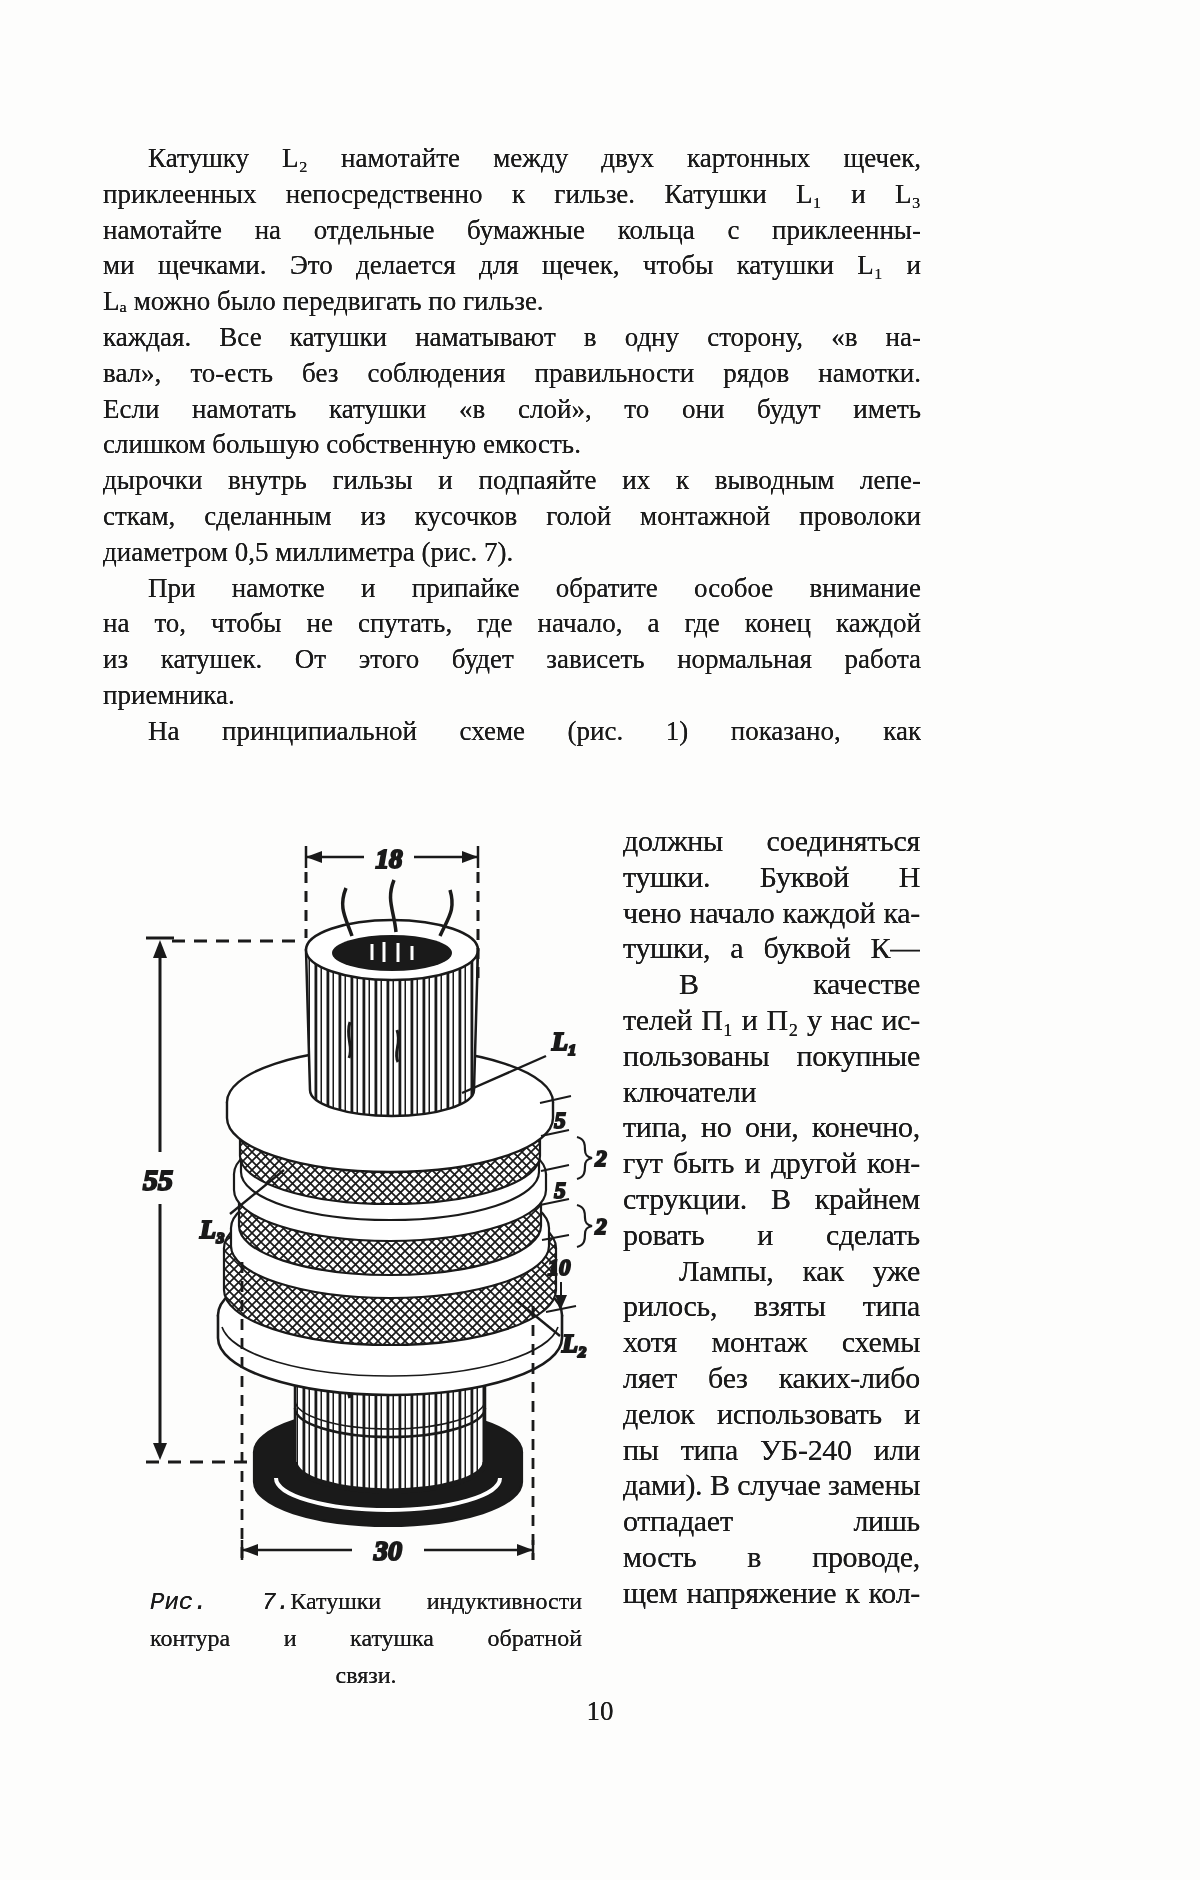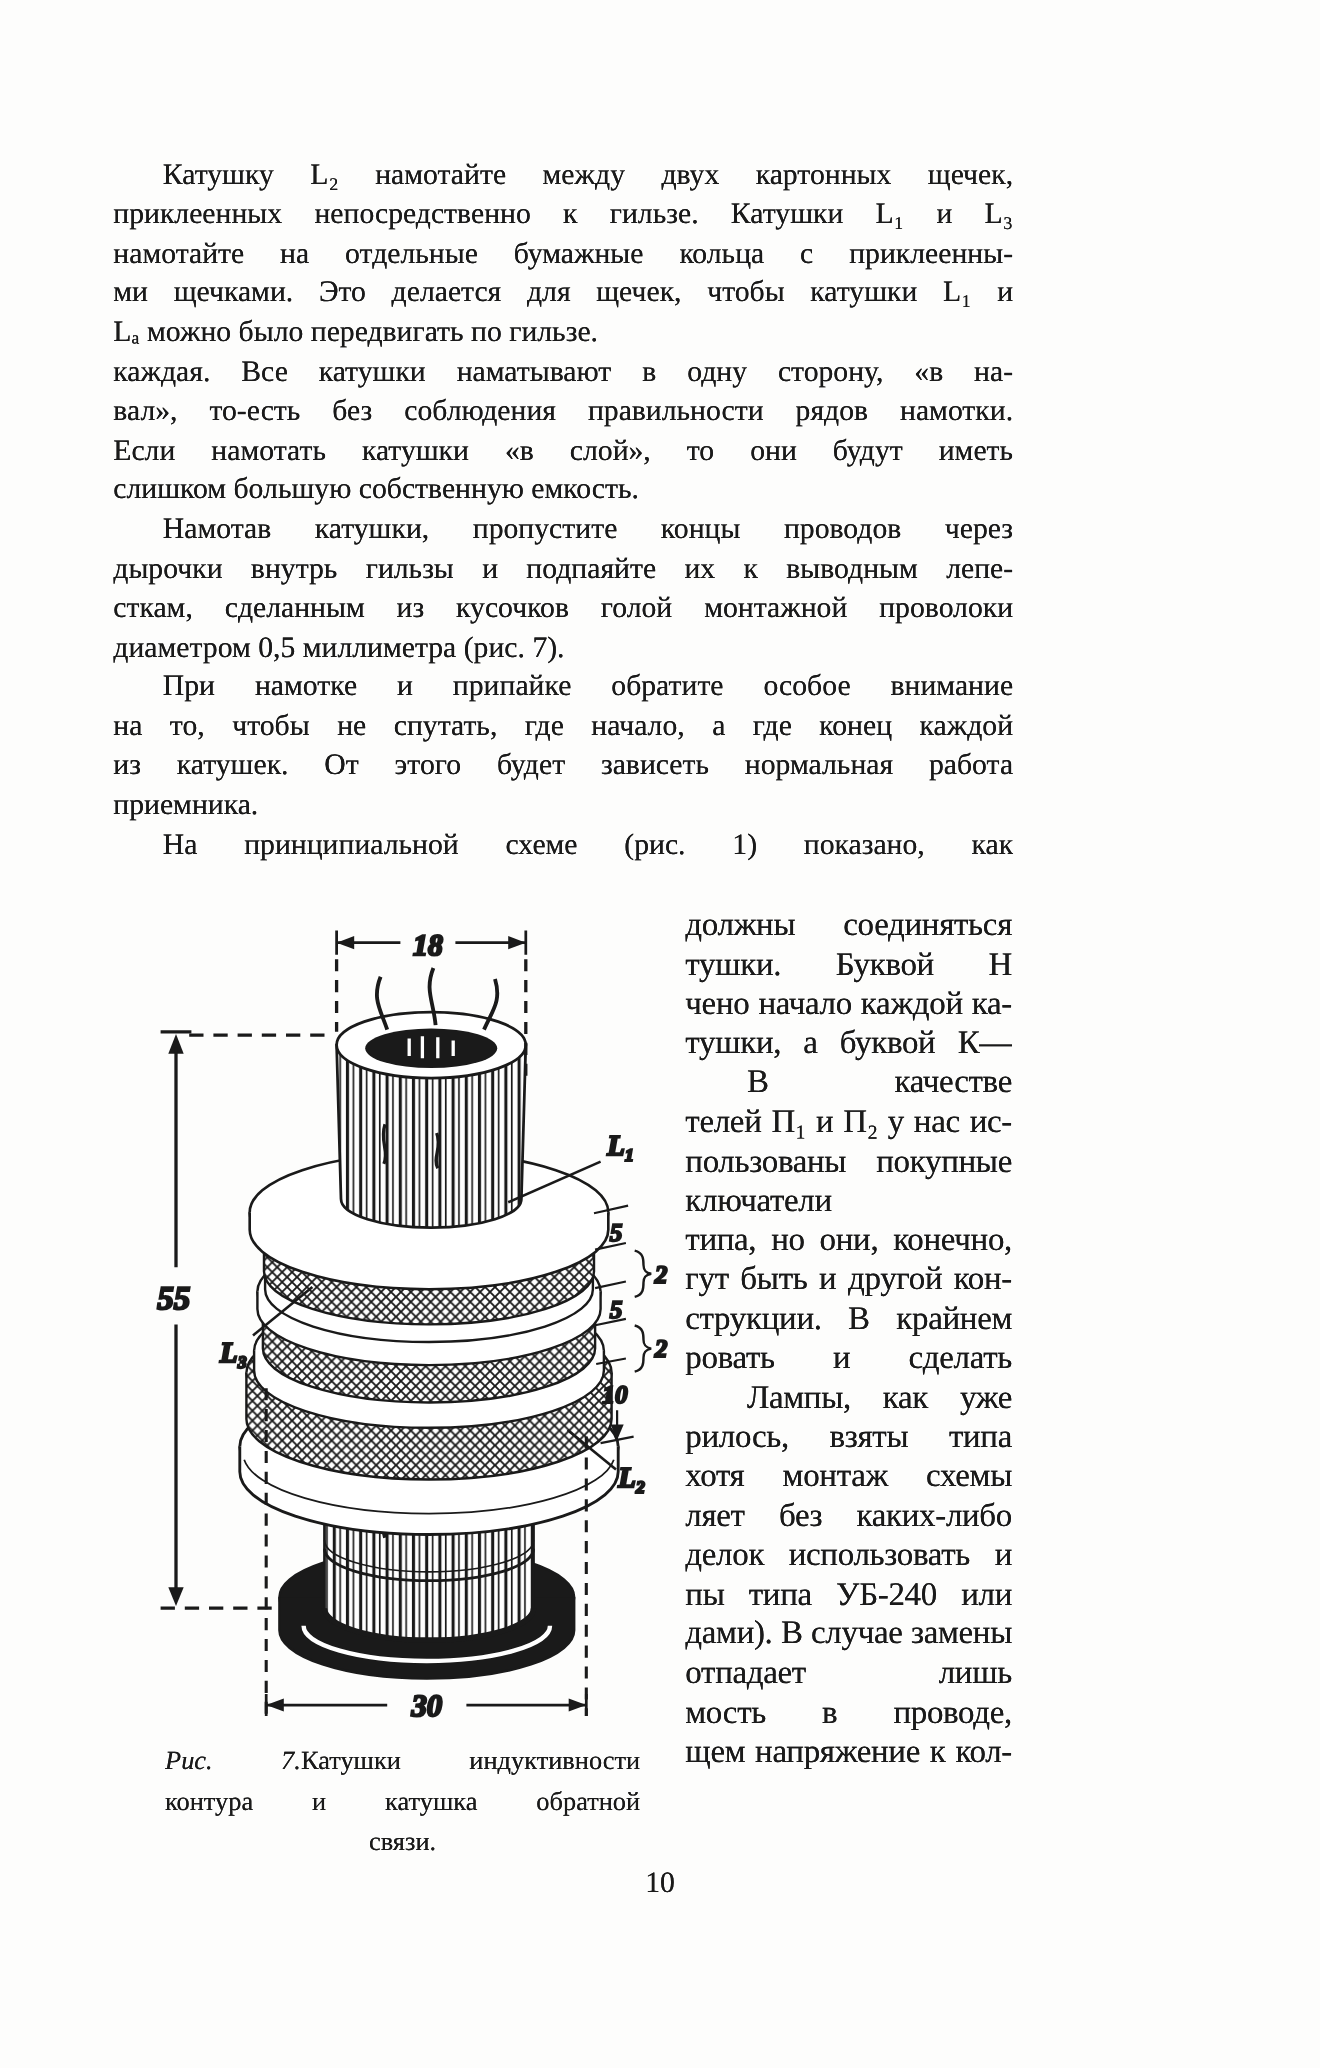--- a/index.html
+++ b/index.html
@@ -23,21 +23,21 @@
       text-align:justify;text-align-last:justify;}
   .ln.end{text-align-last:left;}
   .ln.ind{text-indent:45px;}
   .rcol .ln.ind{text-indent:56px;}
   .caption{
     position:absolute;left:150px;top:1583px;width:432px;
     font-size:24px;line-height:37px;
   }
   .cap-line{text-align:justify;text-align-last:justify;height:37px;overflow:hidden;}
   .cap-line.centered{text-align:center;text-align-last:center;}
-  .cap-fig{margin-right:0;font-style:italic;}
+  .cap-fig{margin-right:0;font-style:italic;font-family:Liberation Mono, monospace;}
   .pagenum{
     position:absolute;left:566px;top:1696px;width:68px;
     text-align:center;font-size:27px;
   }
   .figwrap{position:absolute;left:55px;top:815px;width:570px;height:775px;}
   svg text{
     font-family:"Liberation Serif","DejaVu Serif",serif;
     font-style:italic;font-weight:bold;fill:#1a1a1a;
   }
 </style>
@@ -49,21 +49,20 @@
   <div class="main txt">
     <div class="ln ind">Катушку L₂ намотайте между двух картонных щечек,</div>
     <div class="ln">приклеенных непосредственно к гильзе. Катушки L₁ и L₃</div>
     <div class="ln">намотайте на отдельные бумажные кольца с приклеенны-</div>
     <div class="ln">ми щечками. Это делается для щечек, чтобы катушки L₁ и</div>
     <div class="ln end">Lₐ можно было передвигать по гильзе.</div>
     <div class="ln">каждая. Все катушки наматывают в одну сторону, «в на-</div>
     <div class="ln">вал», то-есть без соблюдения правильности рядов намотки.</div>
     <div class="ln">Если намотать катушки «в слой», то они будут иметь</div>
     <div class="ln end">слишком большую собственную емкость.</div>
-    <div class="ln ind">Намотав катушки, пропустите концы проводов через</div>
     <div class="ln">дырочки внутрь гильзы и подпаяйте их к выводным лепе-</div>
     <div class="ln">сткам, сделанным из кусочков голой монтажной проволоки</div>
     <div class="ln end">диаметром 0,5 миллиметра (рис. 7).</div>
     <div class="ln ind">При намотке и припайке обратите особое внимание</div>
     <div class="ln">на то, чтобы не спутать, где начало, а где конец каждой</div>
     <div class="ln">из катушек. От этого будет зависеть нормальная работа</div>
     <div class="ln end">приемника.</div>
     <div class="ln ind">На принципиальной схеме (рис. 1) показано, как</div>
   </div>
 

